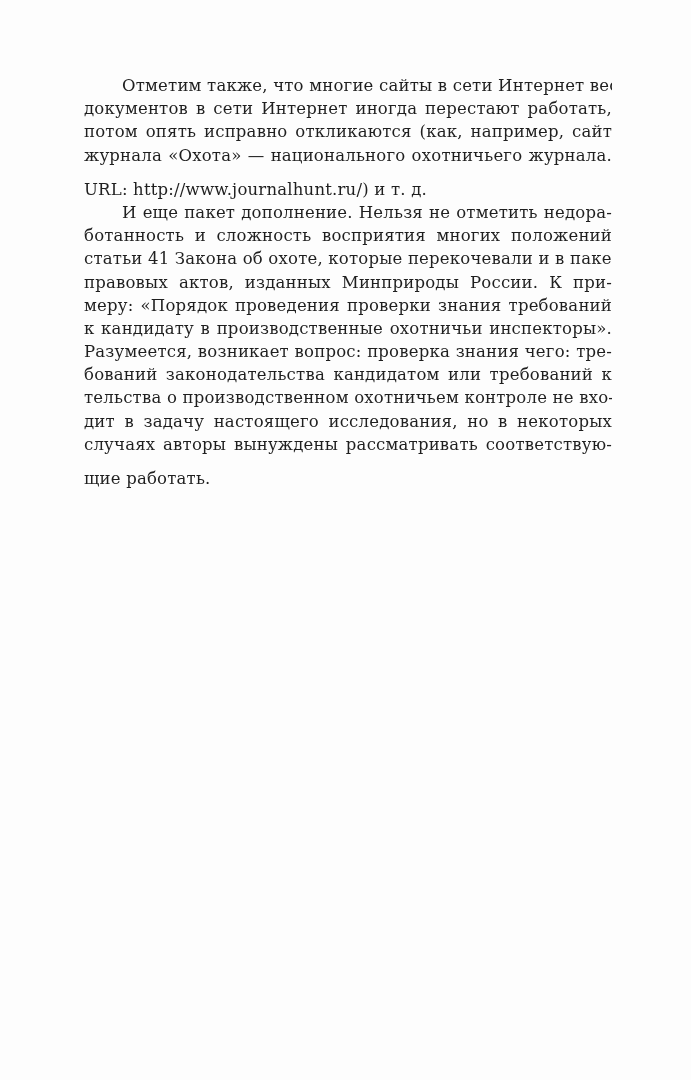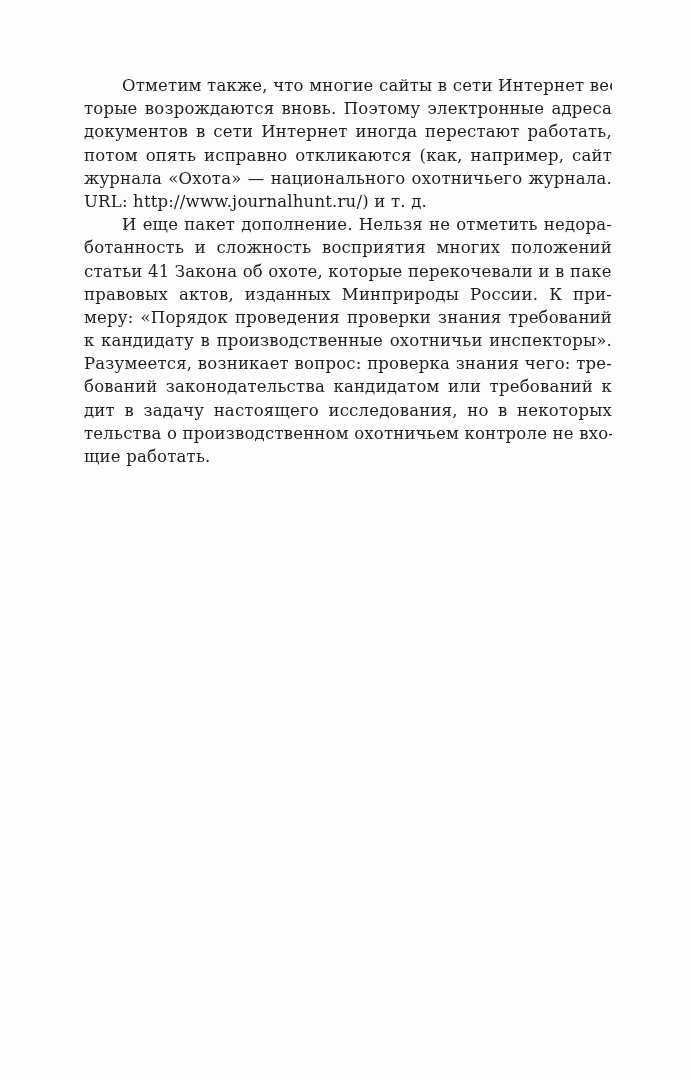--- a/index.html
+++ b/index.html
@@ -40,42 +40,43 @@
     height: 23.2px;
     overflow: hidden;
     white-space: nowrap;
   }
   .line.first {
     padding-left: 38px;
   }
   .line.last {
     -moz-text-align-last: left;
     text-align-last: left;
+    margin-top: 11px;
   }
 </style>
 </head>
 <body>
 
 <div class="page">
   <div class="text-block">
       <div class="paragraph">
         <div class="line first">Отметим также, что многие сайты в сети Интернет весь-</div>
-        <div class="line">торые возрождаются вновь. Поэтому электронные адреса</div>
         <div class="line">документов в сети Интернет иногда перестают работать,</div>
         <div class="line">потом опять исправно откликаются (как, например, сайт</div>
         <div class="line">журнала «Охота» — национального охотничьего журнала.</div>
         <div class="line last">URL: http://www.journalhunt.ru/) и т. д.</div>
       </div>
       <div class="paragraph">
         <div class="line first">И еще пакет дополнение. Нельзя не отметить недора-</div>
         <div class="line">ботанность и сложность восприятия многих положений</div>
         <div class="line">статьи 41 Закона об охоте, которые перекочевали и в пакет</div>
         <div class="line">правовых актов, изданных Минприроды России. К при-</div>
         <div class="line">меру: «Порядок проведения проверки знания требований</div>
         <div class="line">к кандидату в производственные охотничьи инспекторы».</div>
         <div class="line">Разумеется, возникает вопрос: проверка знания чего: тре-</div>
         <div class="line">бований законодательства кандидатом или требований к</div>
+        <div class="line">тельства о производственном охотничьем контроле не вхо-</div>
         <div class="line">дит в задачу настоящего исследования, но в некоторых</div>
-        <div class="line">тельства о производственном охотничьем контроле не вхо-</div>
+        <div class="line">случаях авторы вынуждены рассматривать соответствую-</div>
         <div class="line last">щие работать.</div>
       </div>
     </div>
 </div>
 
 </body></html>

